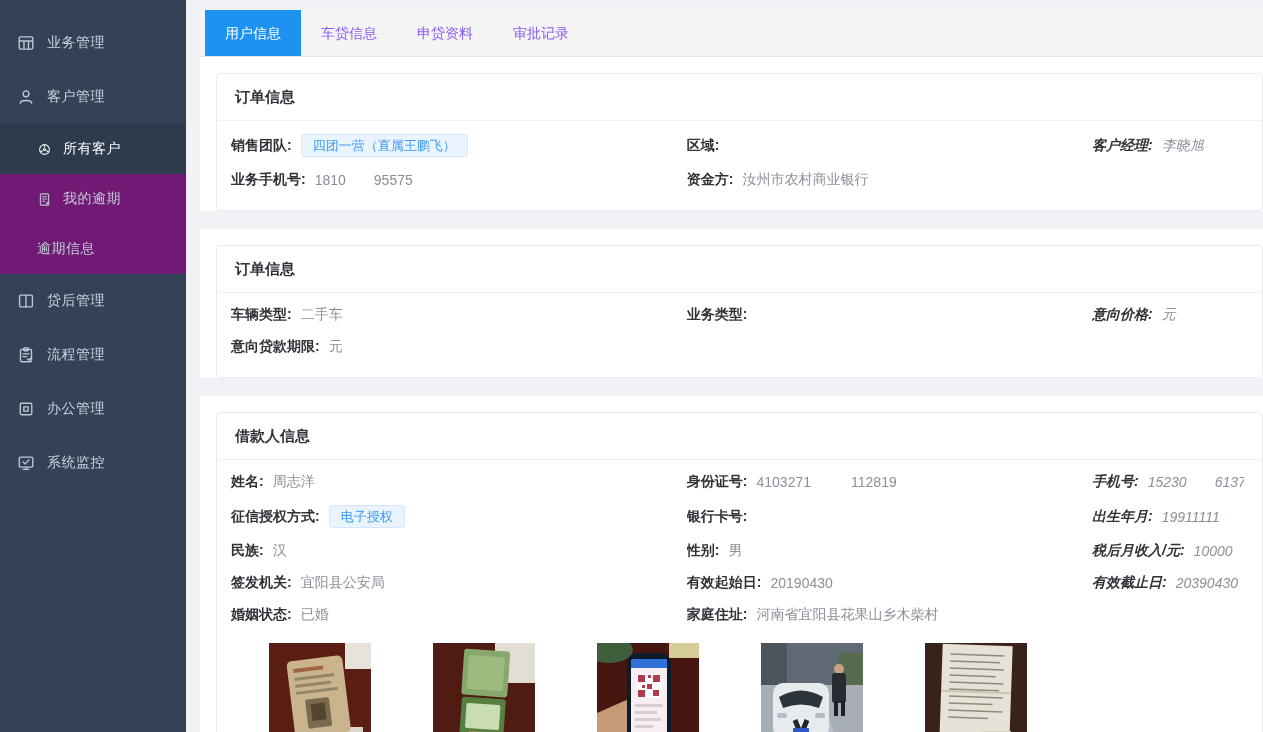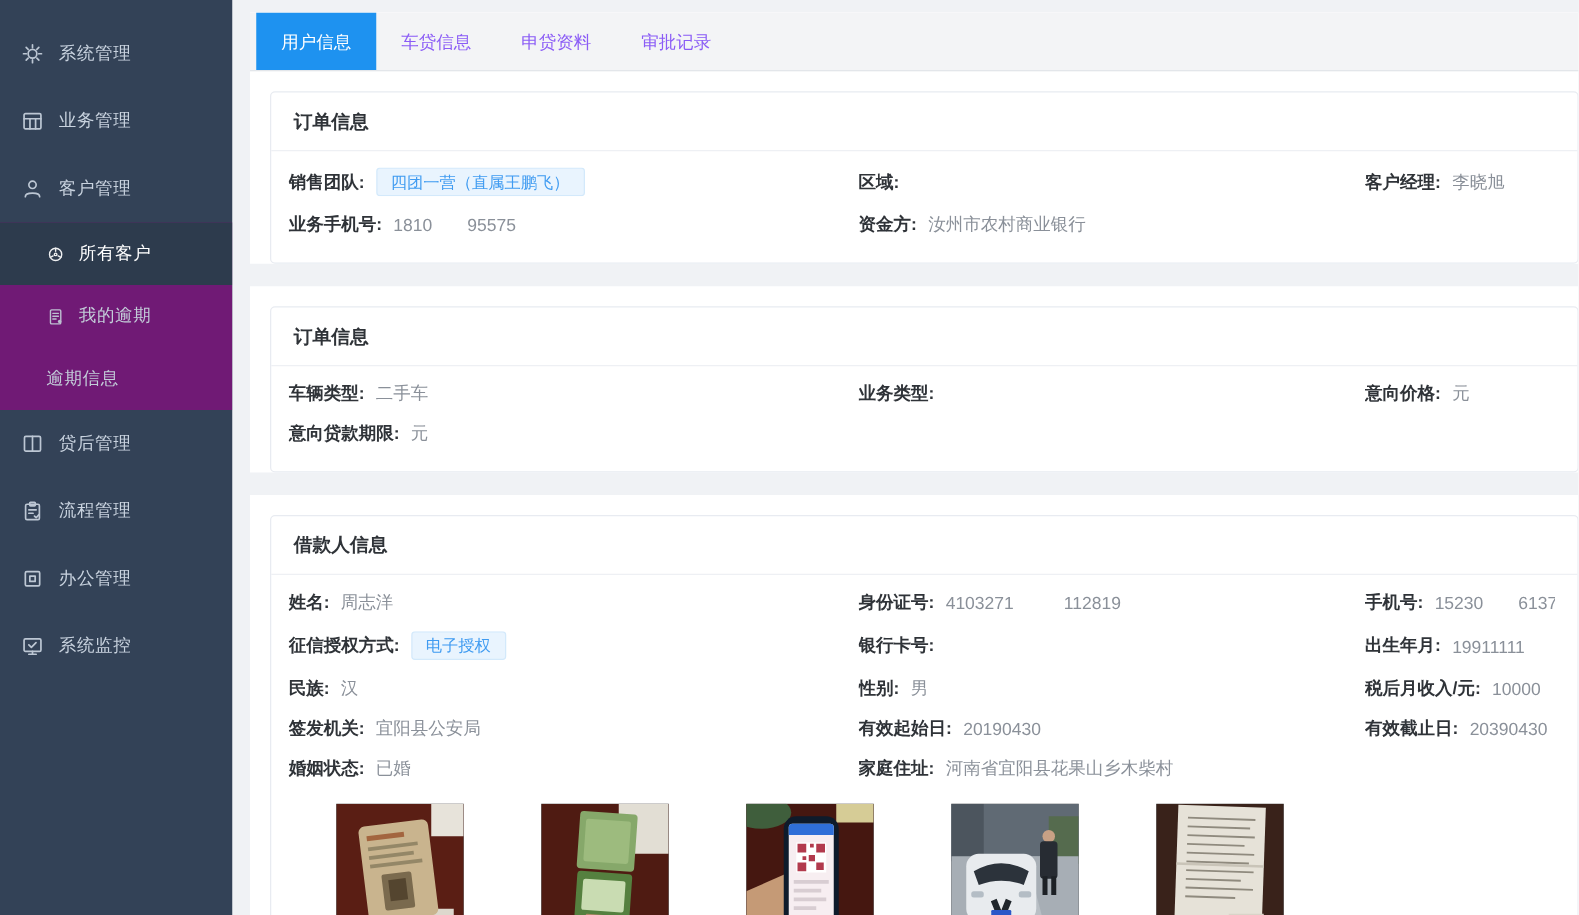--- a/index.html
+++ b/index.html
@@ -54,21 +54,21 @@
   .card-gap { height: 18px; background: #f0f2f5; width: 100%; }
   .card-title {
     padding: 14px 18px 13px 18px; font-size: 15px; font-weight: bold;
     color: #2f3338; border-bottom: 1px solid #eef0f4;
   }
   .card-body { padding: 6px 18px 14px 14px; }
   .row { display: flex; align-items: center; padding: 7px 0; min-height: 32px; }
   .cell { display: flex; align-items: center; overflow: hidden; }
   .c0 { flex: 0 0 45%; }
   .c1 { flex: 0 0 40%; text-align: center; }
-  .c2 { flex: 1 1 auto; white-space: nowrap; }
+  .c2 { flex: 1 1 auto; white-space: nowrap; font-style: italic; }
   .lbl { font-weight: bold; color: #2f3338; font-size: 14px; margin-right: 9px; white-space: nowrap; }
   .val { color: #8a9099; font-size: 14px; white-space: nowrap; }
   .redact { display: inline-block; width: 28px; height: 13px; background: #ffffff; vertical-align: middle; }
   .tag {
     display: inline-block; background: #e9f4fe; color: #3f9bf1;
     border: 1px solid #d3e9fb; border-radius: 3px;
     padding: 4px 11px; font-size: 13px; line-height: 1; cursor: pointer;
     white-space: nowrap;
   }
   .tag.static { cursor: default; }
@@ -76,30 +76,20 @@
   .photo-row { display: flex; gap: 62px; margin: 12px 0 0 38px; }
   .photo { margin: 0; width: 102px; flex: none; cursor: pointer; }
   .thumb { width: 102px; height: 103px; overflow: hidden; background: #444; }
   .thumb svg { display: block; }
 </style>
 </head>
 <body>
 
 <div class="app">
   <aside class="sidebar">
-  <div class="menu-item">
-    <span class="mi-icon">
-          <svg viewBox="0 0 16 16" width="100%" height="100%" fill="none" stroke="currentColor" stroke-width="1.2" stroke-linecap="round" stroke-linejoin="round">
-            <circle cx="8" cy="8" r="3.1"></circle>
-            <path d="M8 1.6v2M8 12.4v2M1.6 8h2M12.4 8h2M3.5 3.5l1.4 1.4M11.1 11.1l1.4 1.4M12.5 3.5l-1.4 1.4M4.9 11.1l-1.4 1.4"></path>
-          </svg>
-        </span>
-    <span class="mi-label">系统管理</span>
-    <span class="mi-caret"></span>
-  </div>
   <div class="menu-item">
     <span class="mi-icon">
           <svg viewBox="0 0 16 16" width="100%" height="100%" fill="none" stroke="currentColor" stroke-width="1.2" stroke-linecap="round" stroke-linejoin="round">
             <rect x="2" y="2.6" width="12" height="10.8" rx="1"></rect>
             <path d="M2 6.2h12M6.2 6.2v7.2M10.2 6.2v7.2"></path>
           </svg>
         </span>
     <span class="mi-label">业务管理</span>
     <span class="mi-caret"></span>
   </div>

